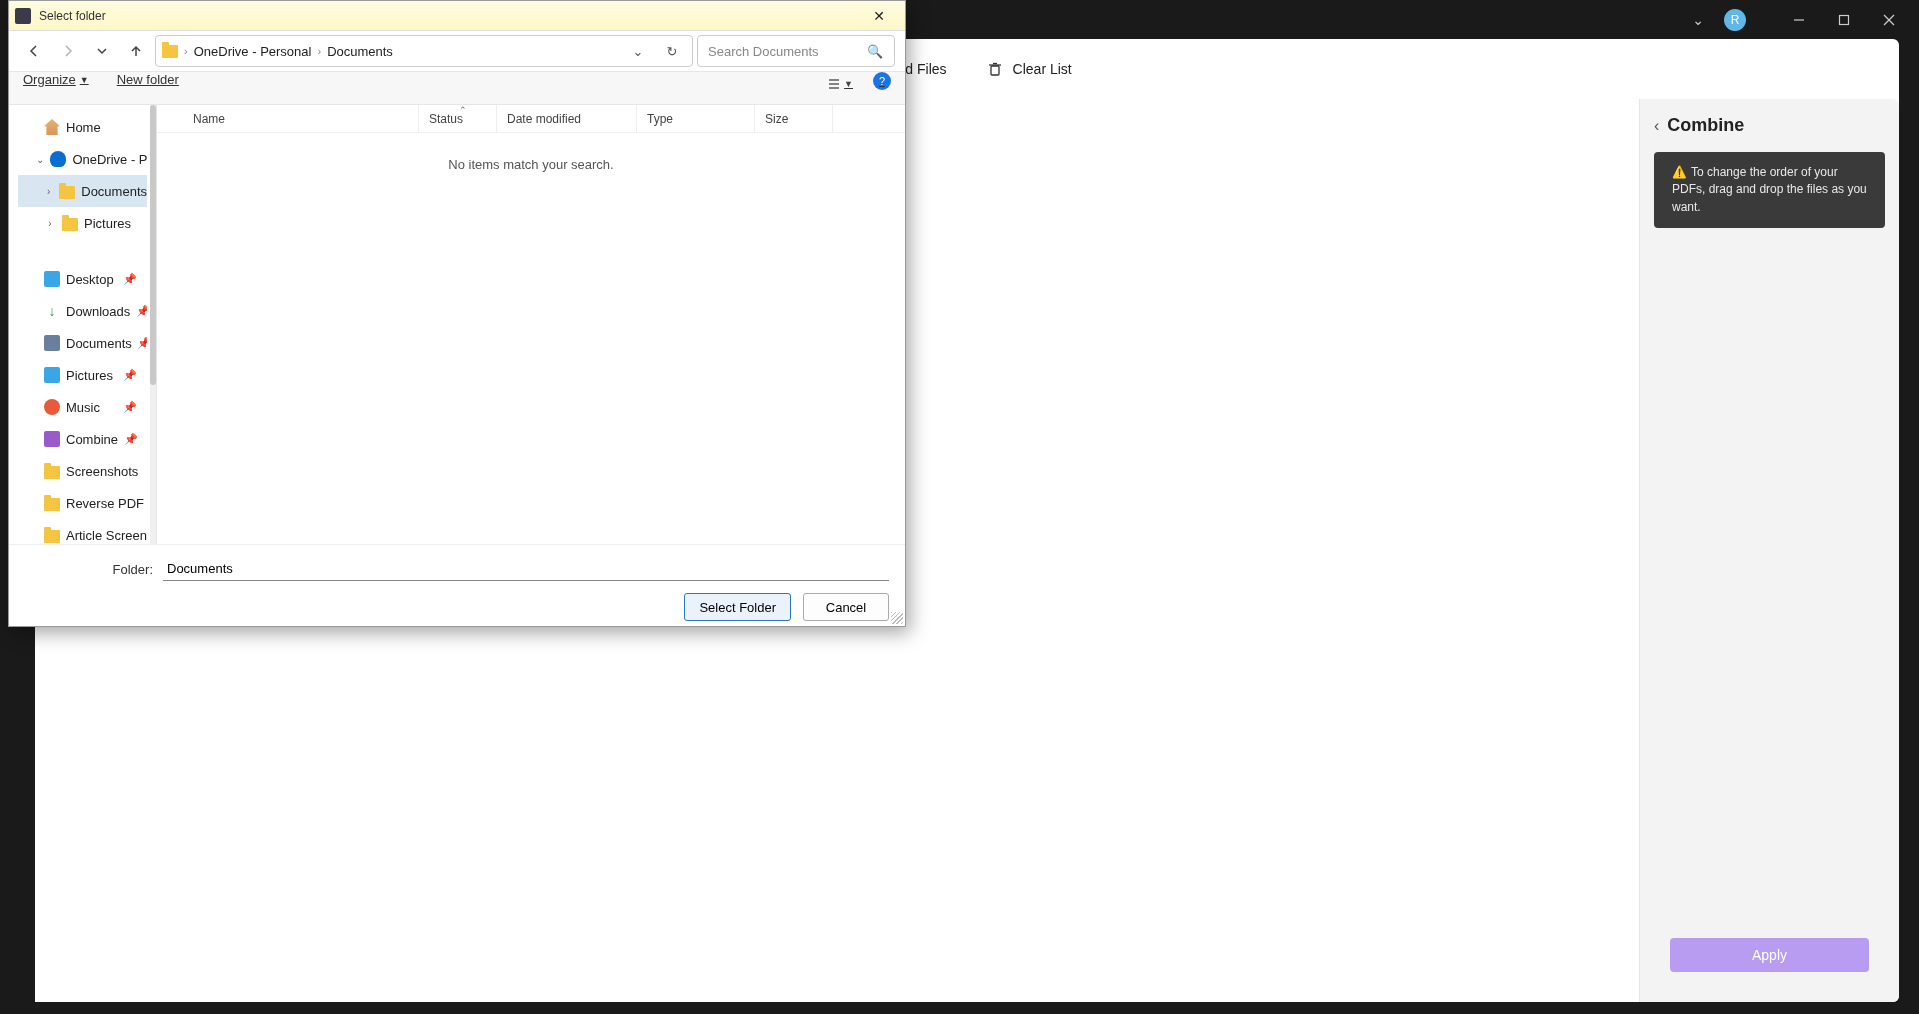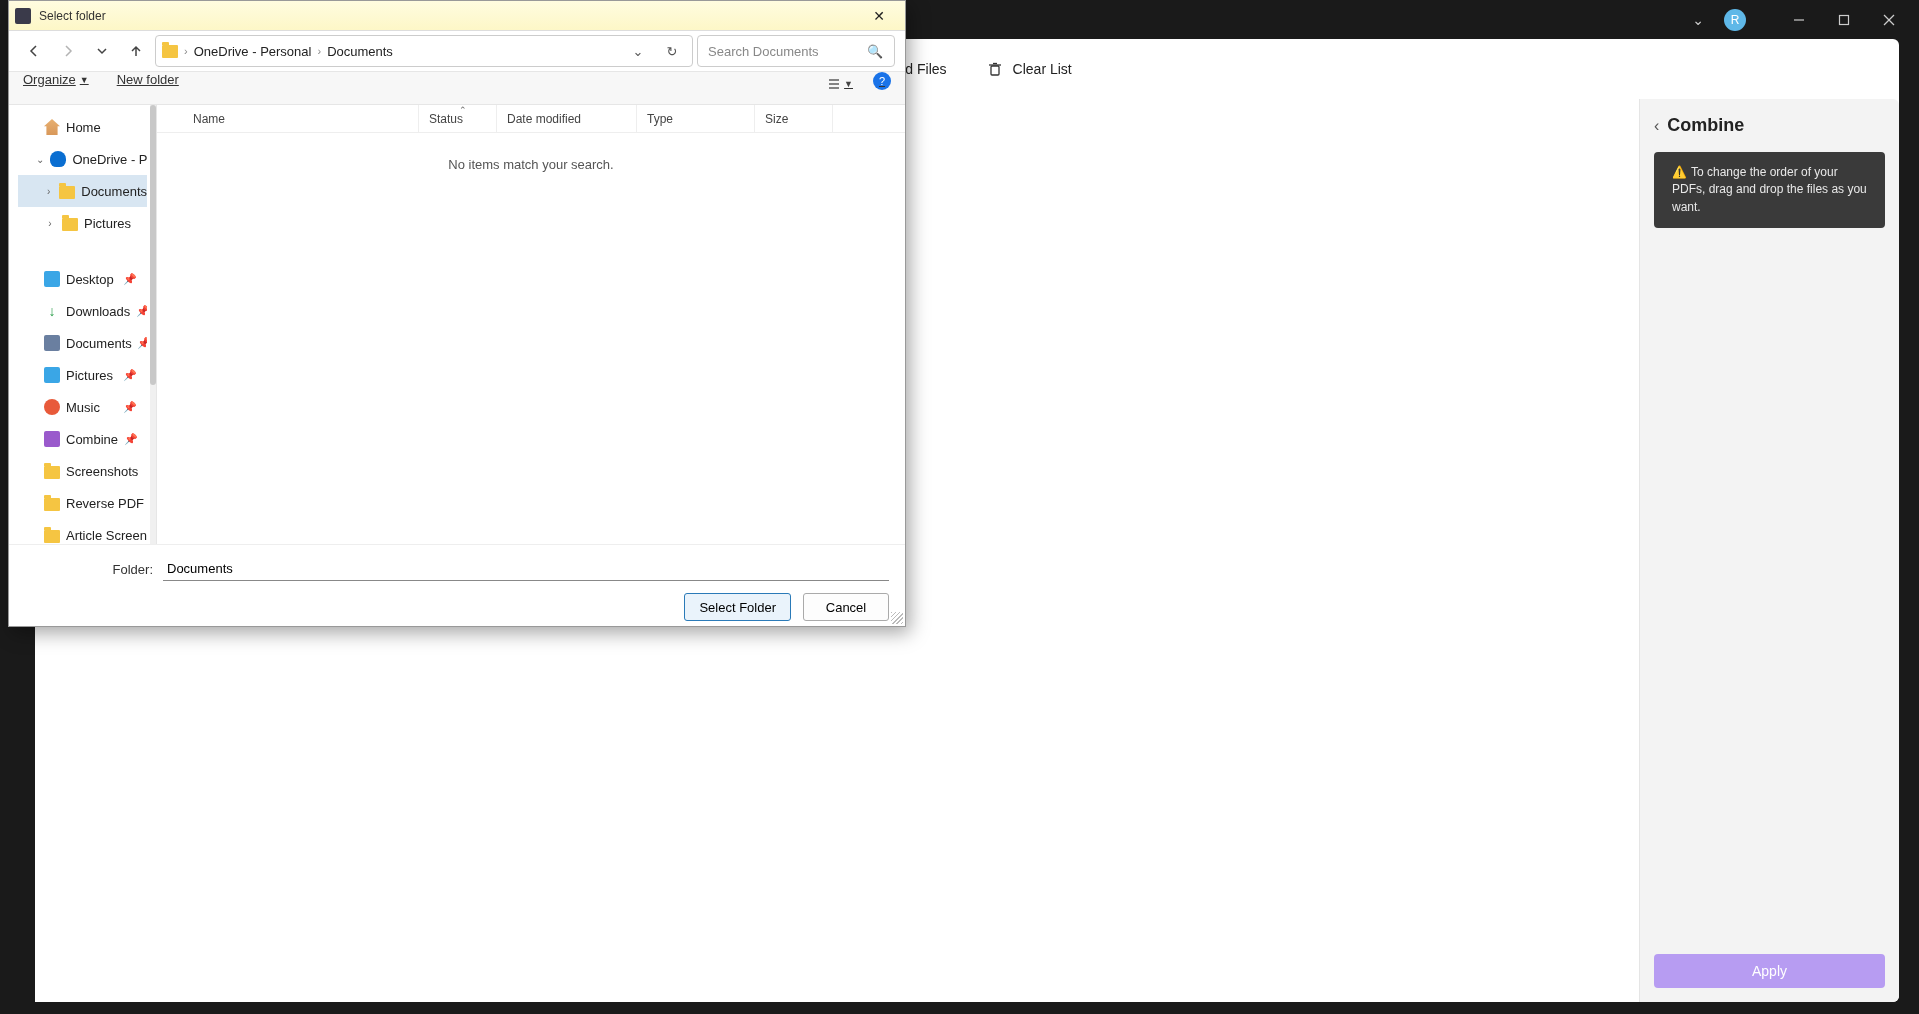--- a/index.html
+++ b/index.html
@@ -24,21 +24,21 @@
 .app-center { flex:1; background:#fff; }
 
 
 .right-panel { width: 260px; background:#f3f3f3; border-left:1px solid #e5e5e5; border-radius:0 6px 6px 0; display:flex; flex-direction:column; }
 .rp-header { display:flex; align-items:center; gap:8px; padding:16px 18px 14px 14px; color:#222; }
 .rp-header .back { cursor:pointer; font-size:16px; color:#555; }
 .rp-header .title { font-weight:600; font-size:18px; }
 .rp-tip { margin: 2px 14px; background:#3a3a3a; color:#e8e8e8; font-size:12px; line-height:1.45; padding:12px 18px; border-radius:4px; }
 .rp-tip .warn { margin-right:4px; }
 .rp-spacer { flex:1; }
-.rp-apply { margin:14px; height:34px; border:none; border-radius:4px; background:#b79cf2; color:#fff; font-size:14px; cursor:pointer; }
+.rp-apply { margin:30px; height:34px; border:none; border-radius:4px; background:#b79cf2; color:#fff; font-size:14px; cursor:pointer; }
 
 
 .dialog { position:absolute; top:0; left:8px; width:898px; height:627px; background:#fff; border:1px solid #999; box-shadow: 4px 6px 18px rgba(0,0,0,0.35); display:flex; flex-direction:column; }
 .dlg-title { height:30px; background:linear-gradient(#fffce0,#fdf7c7); display:flex; align-items:center; padding:0 6px; font-size:12px; color:#333; border-bottom:1px solid #ddd; }
 .dlg-title .ico { width:16px; height:16px; background:#3a3a4a; border-radius:2px; margin-right:8px; }
 .dlg-title .gap { flex:1; }
 .dlg-title .close { width:40px; height:100%; display:flex; align-items:center; justify-content:center; cursor:pointer; font-size:14px; color:#222; }
 
 .dlg-addr { height:40px; display:flex; align-items:center; gap:4px; padding:0 10px; }
 .nav-btn { width:30px; height:30px; display:flex; align-items:center; justify-content:center; cursor:pointer; color:#555; border-radius:4px; }

